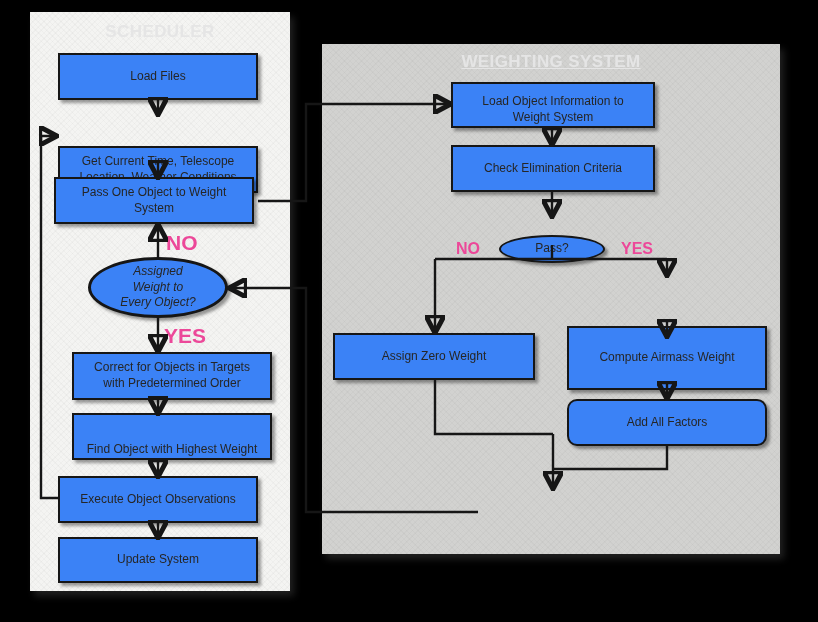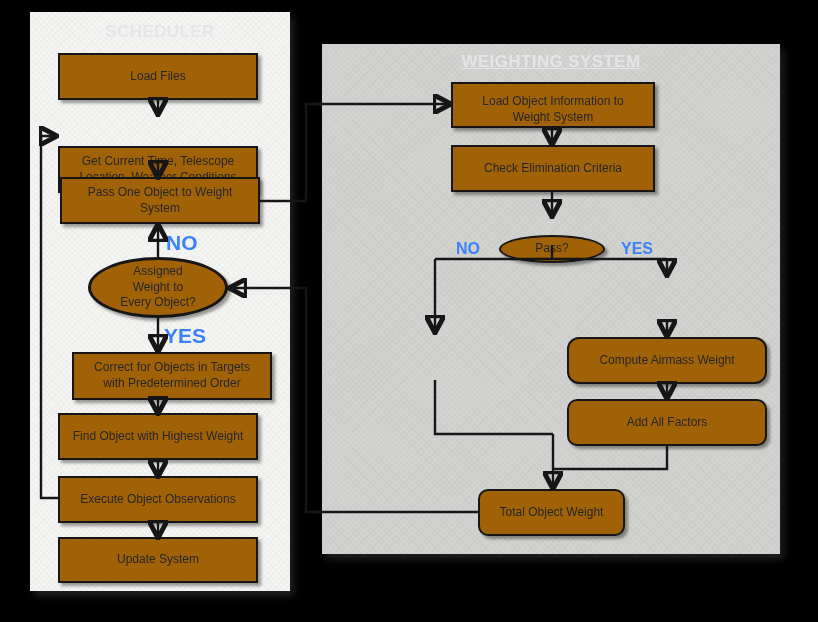--- a/index.html
+++ b/index.html
@@ -21,39 +21,39 @@
   .panel-title {
     position: absolute;
     text-align: center;
     font-size: 17px;
     font-weight: bold;
     letter-spacing: 0.4px;
     color: #e5e5e5;
   }
   .node {
     position: absolute;
-    background: #a16207;
+    background: #3b82f6;
     border: 2.5px solid #161616;
     box-sizing: border-box;
     display: flex;
     align-items: center;
     justify-content: center;
     text-align: center;
     box-shadow: 3px 3px 3px rgba(0,0,0,0.38);
     font-size: 12px;
     line-height: 1.32;
     color: #262626;
   }
   .node span { white-space: pre-line; padding: 0 8px; }
   .ellipse { border-radius: 50%; }
   .ellipse-lg { border-width: 3px; }
   .branch-label {
     position: absolute;
     font-weight: 600;
-    color: #3b82f6;
+    color: #ec4899;
   }
   .branch-label.lg { font-size: 21px; }
   .branch-label.sm { font-size: 16px; }
   .connectors {
     position: absolute;
     left: 0; top: 0;
     pointer-events: none;
   }
   .connectors path {
     fill: none;
@@ -72,34 +72,34 @@
   <div class="panel-title" style="left:30px; top:22px; width:260px;">SCHEDULER</div>
   <div class="panel-title" style="left:322px; top:52px; width:458px;text-decoration:underline;">WEIGHTING SYSTEM</div>
 
   <div class="node" style="left:58px; top:53px; width:200px; height:47px;">
     <span>Load Files</span>
   </div>
   <div class="node" style="left:58px; top:114px; width:200px; height:47px;margin-top:32px;">
     <span>Get Current Time, Telescope
 Location, Weather Conditions</span>
   </div>
-  <div class="node" style="left:60px; top:177px; width:200px; height:47px;text-align:center;">
+  <div class="node" style="left:54px; top:177px; width:200px; height:47px;text-align:center;">
     <span>Pass One Object to Weight
 System</span>
   </div>
-  <div class="node ellipse ellipse-lg" style="left:88px; top:257px; width:140px; height:61px;">
+  <div class="node ellipse ellipse-lg" style="left:88px; top:257px; width:140px; height:61px;font-style:italic;">
     <span>Assigned
 Weight to
 Every Object?</span>
   </div>
   <div class="node" style="left:58px; top:352px; width:200px; height:48px;margin-left:14px;">
     <span>Correct for Objects in Targets
 with Predetermined Order</span>
   </div>
-  <div class="node" style="left:58px; top:413px; width:200px; height:47px;">
+  <div class="node" style="left:72px; top:413px; width:200px; height:47px;align-items:flex-end;">
     <span>Find Object with Highest Weight</span>
   </div>
   <div class="node" style="left:58px; top:476px; width:200px; height:47px;text-align:right;">
     <span>Execute Object Observations</span>
   </div>
   <div class="node" style="left:58px; top:537px; width:200px; height:46px;">
     <span>Update System</span>
   </div>
 
   <div class="branch-label lg" style="left:166px; top:231px;">NO</div>
@@ -108,28 +108,28 @@
   <div class="node" style="left:451px; top:82px; width:204px; height:46px;align-items:flex-end;">
     <span>Load Object Information to
 Weight System</span>
   </div>
   <div class="node" style="left:451px; top:145px; width:204px; height:47px;">
     <span>Check Elimination Criteria</span>
   </div>
   <div class="node ellipse" style="left:499px; top:218px; width:106px; height:28px;margin-top:17px;">
     <span>Pass?</span>
   </div>
-  <div class="node" style="left:567px; top:337px; width:200px; height:47px;border-radius:12px;">
+  <div class="node" style="left:333px; top:333px; width:202px; height:47px;">
+    <span>Assign Zero Weight</span>
+  </div>
+  <div class="node" style="left:567px; top:326px; width:200px; height:64px;">
     <span>Compute Airmass Weight</span>
   </div>
   <div class="node" style="left:567px; top:399px; width:200px; height:47px;border-radius:10px;">
     <span>Add All Factors</span>
-  </div>
-  <div class="node" style="left:478px; top:489px; width:147px; height:47px; border-radius:10px;">
-    <span>Total Object Weight</span>
   </div>
 
   <div class="branch-label sm" style="left:456px; top:240px;">NO</div>
   <div class="branch-label sm" style="left:621px; top:240px;">YES</div>
 
   <svg class="connectors" width="818" height="622" viewBox="0 0 818 622">
     <defs>
       <marker id="arrow" viewBox="0 0 10 10" refX="7.5" refY="5" markerWidth="8.5" markerHeight="8.5" orient="auto-start-reverse">
         <path d="M0.5,0.5 L9,5 L0.5,9.5 z" fill="#161616" stroke="none"></path>
       </marker>

